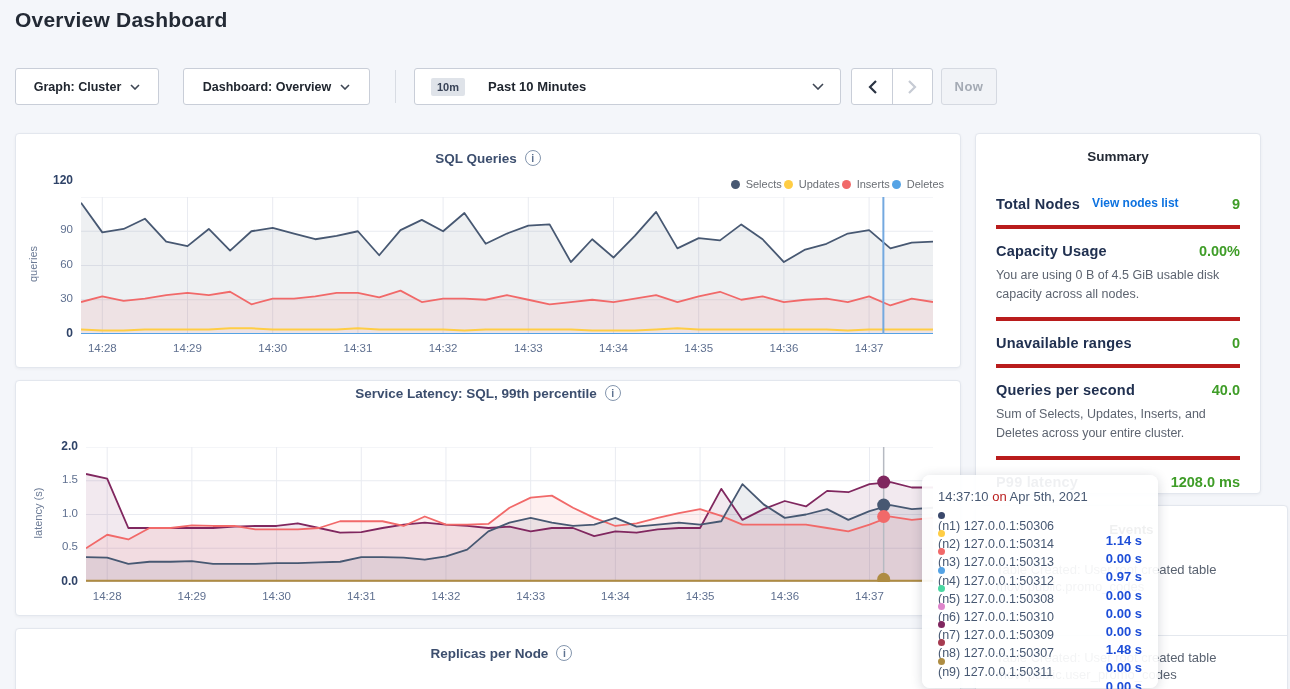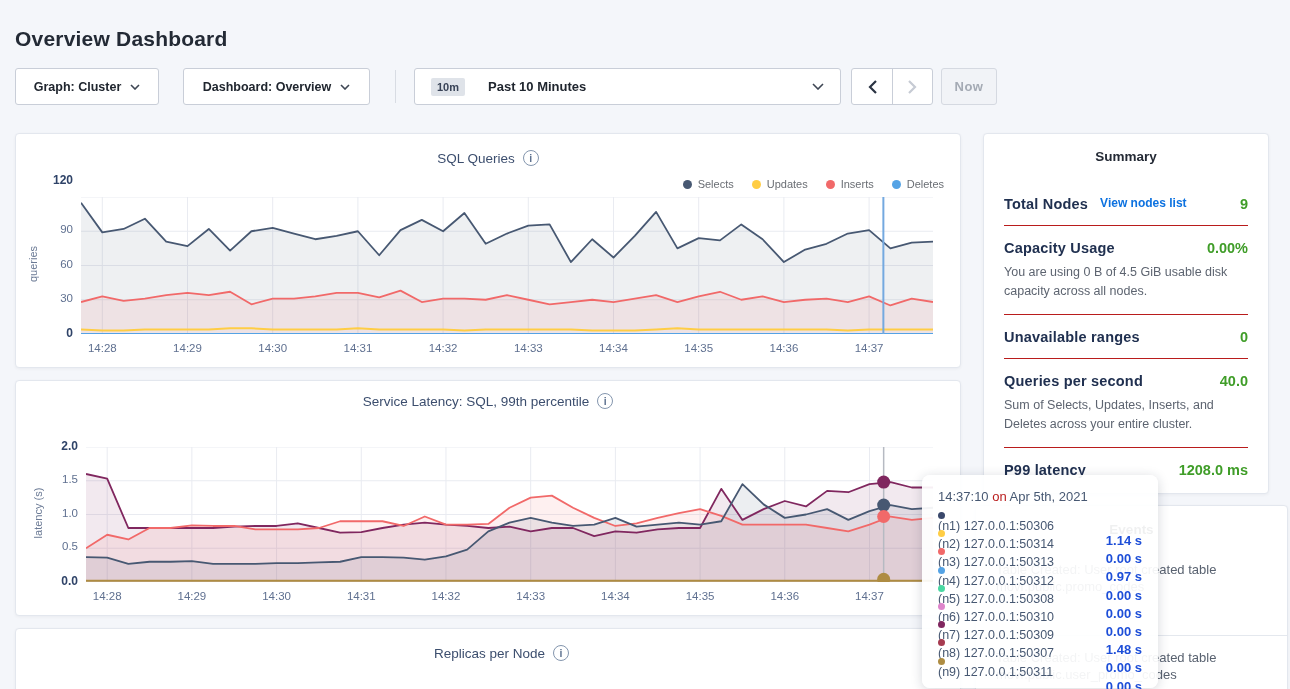--- a/index.html
+++ b/index.html
@@ -1,21 +1,21 @@
 <!DOCTYPE html>
 <html><head>
 <meta charset="utf-8">
 <style>
   * { margin:0; padding:0; box-sizing:border-box; }
   html,body { background:#F4F6FA; }
   .page { position:relative; width:1290px; height:689px; overflow:hidden;
           background:#F4F6FA; font-family:"Liberation Sans", sans-serif; }
   .abs { position:absolute; }
 
-  h1.title { left:15px; top:27px; font-size:21px; font-weight:600; color:#232A35; letter-spacing:.2px; }
+  h1.title { left:15px; top:8px; font-size:21px; font-weight:600; color:#232A35; letter-spacing:.2px; }
 
   
   .ctrl-btn { display:flex; align-items:center; justify-content:center; gap:9px;
               background:#fff; border:1px solid #C9CED8; border-radius:3px; height:37px;
               font-size:12.5px; font-weight:700; color:#20262F; cursor:pointer; }
   .ctrl-divider { width:1px; background:#D8DCE3; }
   .time-btn { justify-content:flex-start; padding:0 16px; font-size:13px; }
   .time-badge { background:#DFE3E9; color:#394357; font-size:11px; font-weight:700;
                 padding:3px 6px; border-radius:2px; margin-right:14px; }
   .time-caret { margin-left:auto; }
@@ -24,40 +24,40 @@
   .nav-half + .nav-half { border-left:1px solid #C9CED8; }
   .now-btn { display:flex; align-items:center; justify-content:center; height:37px;
              background:#F1F3F7; border:1px solid #D5D9E1; border-radius:3px;
              font-size:13px; font-weight:700; color:#A4AAB4; letter-spacing:.5px; }
 
   
   .card { position:absolute; background:#fff; border:1px solid #E3E7EE; border-radius:4px;
           box-shadow:0 1px 3px rgba(60,70,90,.06); }
   .c-title-row { position:absolute; left:0; right:0; display:flex; align-items:center;
                  justify-content:center; gap:8px; }
-  .c-title { font-size:13.5px; font-weight:400; color:#3C4E6E;text-align:right; }
+  .c-title { font-size:13.5px; font-weight:700; color:#3C4E6E;text-align:right; }
   .info-icon { width:16px; height:16px; border:1.2px solid #8496AE; border-radius:50%;
                display:inline-flex; align-items:center; justify-content:center;
                font-size:10.5px; font-weight:600; color:#5E7290; cursor:pointer; }
-  .legend { position:absolute; display:flex; gap:18px; align-items:center; }
+  .legend { position:absolute; display:flex; gap:2px; align-items:center; }
   .legend-item { display:flex; align-items:center; gap:6px; cursor:pointer; }
   .legend-dot { width:9px; height:9px; border-radius:50%; }
   .legend-label { font-size:11px; color:#6A6E74; }
 
   .ytick { position:absolute; width:38px; text-align:right; font-size:11.5px; color:#5F7090; }
   .ytick.bold { font-weight:700; color:#2F4368; font-size:12px; }
   .xtick { position:absolute; width:46px; text-align:center; font-size:11.5px; color:#5F7090; }
   .ylab  { position:absolute; font-size:11px; color:#6B7A95; transform:rotate(-90deg);
            transform-origin:center; white-space:nowrap; }
 
   
   .panel-title { position:absolute; left:0; right:0; top:15px; text-align:center;
                  font-size:13.5px; font-weight:700; color:#242A35; }
   .s-rows { position:absolute; left:20px; right:20px; top:48px; }
-  .s-row { padding:14px 0 13px; border-top:1px solid #b91c1c; }
+  .s-row { padding:14px 0 13px; border-top:4px solid #b91c1c; }
   .s-row:first-child { border-top:none; }
   .s-head { display:flex; align-items:flex-start; }
   .s-label { font-size:14.5px; font-weight:700; color:#203050; letter-spacing:.2px; }
   .s-link { font-size:12px; font-weight:700; color:#0D72E0; margin-left:12px; text-decoration:none; cursor:pointer; }
   .s-value { margin-left:auto; font-size:14.5px; font-weight:700; color:#3F9D28; }
   .s-sub { margin-top:7px; font-size:12.5px; line-height:19px; color:#5D6470; }
 
   
   .ev-items { position:absolute; left:0; right:0; top:42px; }
   .ev-item { padding:13px 20px 12px; font-size:13px; line-height:17px; color:#596270; cursor:pointer; }
@@ -182,21 +182,21 @@
       <div class="xtick" style="left: 404.1px; top: 208px;">14:32</div>
       <div class="xtick" style="left: 489.3px; top: 208px;">14:33</div>
       <div class="xtick" style="left: 574.5px; top: 208px;">14:34</div>
       <div class="xtick" style="left: 659.7px; top: 208px;">14:35</div>
       <div class="xtick" style="left: 744.9px; top: 208px;">14:36</div>
       <div class="xtick" style="left: 830.1px; top: 208px;">14:37</div>
       <div class="ylab" style="left: -13px; width: 60px; text-align: center; top: 123.5px;">queries</div>
     </div>
 
   <div class="card" id="card-lat" style="left:15px; top:380px; width:946px; height:236px;">
-    <div class="c-title-row" style="top:12px;">
+    <div class="c-title-row" style="top:4px;">
       <span class="c-title">Service Latency: SQL, 99th percentile</span>
       <span class="info-icon">i</span>
     </div>
   <div class="plot" style="left: 70px; top: 66px;"><svg width="847" height="135">
           <line x1="0" y1="135" x2="847" y2="135" stroke="#E9EBF1" stroke-width="1"></line>
           <line x1="0" y1="101.25" x2="847" y2="101.25" stroke="#E9EBF1" stroke-width="1"></line>
           <line x1="0" y1="67.5" x2="847" y2="67.5" stroke="#E9EBF1" stroke-width="1"></line>
           <line x1="0" y1="33.75" x2="847" y2="33.75" stroke="#E9EBF1" stroke-width="1"></line>
           <line x1="0" y1="0" x2="847" y2="0" stroke="#E9EBF1" stroke-width="1"></line>
           <line x1="21.175" y1="0" x2="21.175" y2="135" stroke="#E9EBF1" stroke-width="1"></line>
@@ -240,21 +240,21 @@
       <div class="ylab" style="left: -8px; width: 60px; text-align: center; top: 125.5px;">latency (s)</div>
     </div>
 
   <div class="card" style="left:15px; top:628px; width:946px; height:100px;">
     <div class="c-title-row" style="top:16px;padding-left:27px;">
       <span class="c-title">Replicas per Node</span>
       <span class="info-icon">i</span>
     </div>
   </div>
 
-  <div class="card" style="left:975px; top:133px; width:286px; height:361px;margin-left:8px;">
+  <div class="card" style="left:975px; top:133px; width:286px; height:361px;">
     <div class="panel-title">Summary</div>
     <div class="s-rows" id="summary-rows">
         <div class="s-row">
           <div class="s-head">
             <span class="s-label">Total Nodes</span>
             <a class="s-link">View nodes list</a>
             <span class="s-value">9</span>
           </div>
         </div>
         <div class="s-row">

